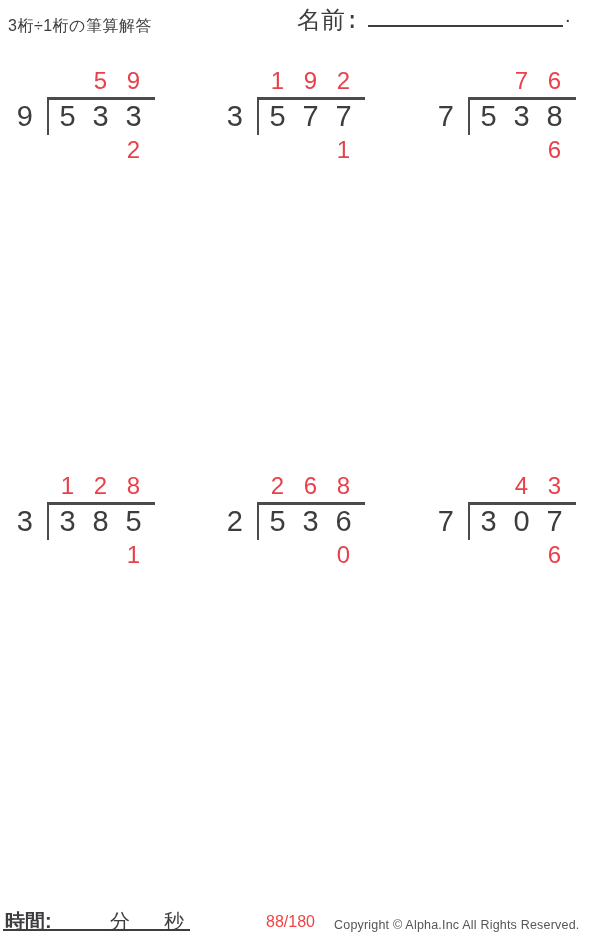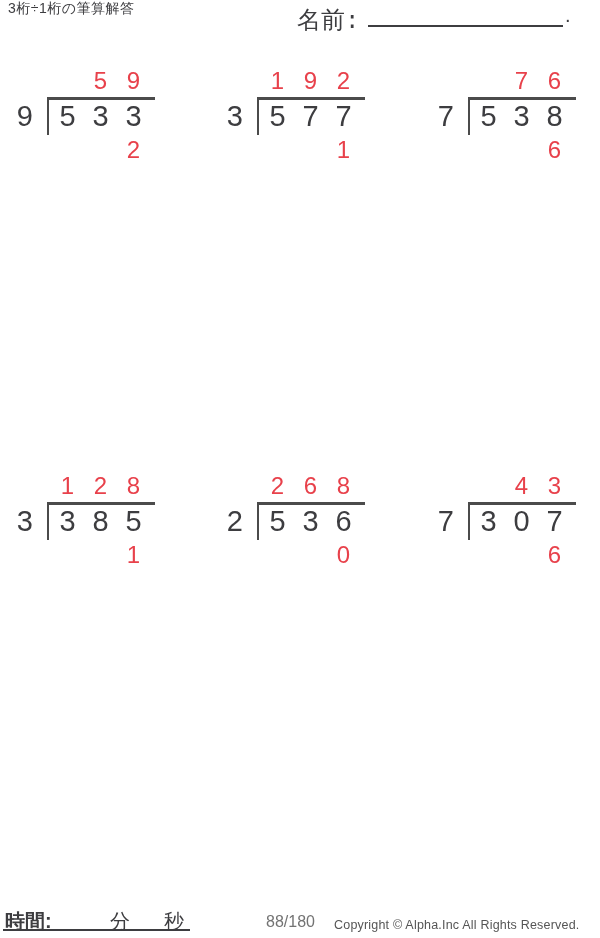--- a/index.html
+++ b/index.html
@@ -3,40 +3,40 @@
 <meta charset="utf-8">
 <style>
   :root { --ink:#3d3d40; --red:#e8414b; --line:#4b4b4b; }
   html,body { margin:0; padding:0; }
   body {
     width:600px; height:938px; background:#ffffff; position:relative; overflow:hidden;
     font-family:"Liberation Sans","DejaVu Sans",sans-serif; color:var(--ink);
   }
   .abs { position:absolute; }
   
-  .doc-title { left:8px; top:0; font-size:14px; letter-spacing:.5px; }
+  .doc-title { left:8px; top:16px; font-size:16px; letter-spacing:.5px; }
   .name-label { left:297px; top:4px; font-size:24px;font-family:Liberation Mono, monospace; }
   .name-underline { left:368px; top:25px; width:195px; height:2px; background:var(--ink); }
   .name-period { left:565px; top:4px; font-size:20px; }
   
   .problem { position:absolute; width:160px; height:98px; }
   .row { position:absolute; display:flex; }
   .cell { width:33px; text-align:center; }
   .q-row  { left:51px; top:0;  font-size:24px; line-height:25px; color:var(--red); }
   .r-row  { left:51px; top:69px; font-size:24px; line-height:25px; color:var(--red); }
   .d-row  { left:0;    top:32px; font-size:29px; line-height:33px; }
   .divisor-cell { width:44px; text-align:right; padding-right:11px; box-sizing:border-box; margin-right:7px; }
   .vinculum { position:absolute; left:47px; top:29px; width:108px; height:2.6px; background:var(--line); }
   .vbar     { position:absolute; left:47px; top:29px; width:2.4px; height:38px; background:var(--line); }
   
   .time-underline { left:3px; top:929px; width:187px; height:2px; background:var(--ink); }
   .time-label    { left:5px;   top:908px; font-size:20px;font-weight:bold; }
   .minutes-label { left:110px; top:908px; font-size:20px; }
   .seconds-label { left:164px; top:908px; font-size:20px; }
-  .page-number { left:266px; top:913px; font-size:16px; color:#737373; }
+  .page-number { left:266px; top:913px; font-size:16px; color:#ef4444; }
   .copyright   { left:334px; top:918px; font-size:12.5px; color:#555; letter-spacing:.2px; }
 </style>
 </head>
 <body>
 
 <div class="abs doc-title">3桁÷1桁の筆算解答</div>
 <div class="abs name-label">名前:</div>
 <div class="abs name-underline"></div>
 <div class="abs name-period">.</div>
 

